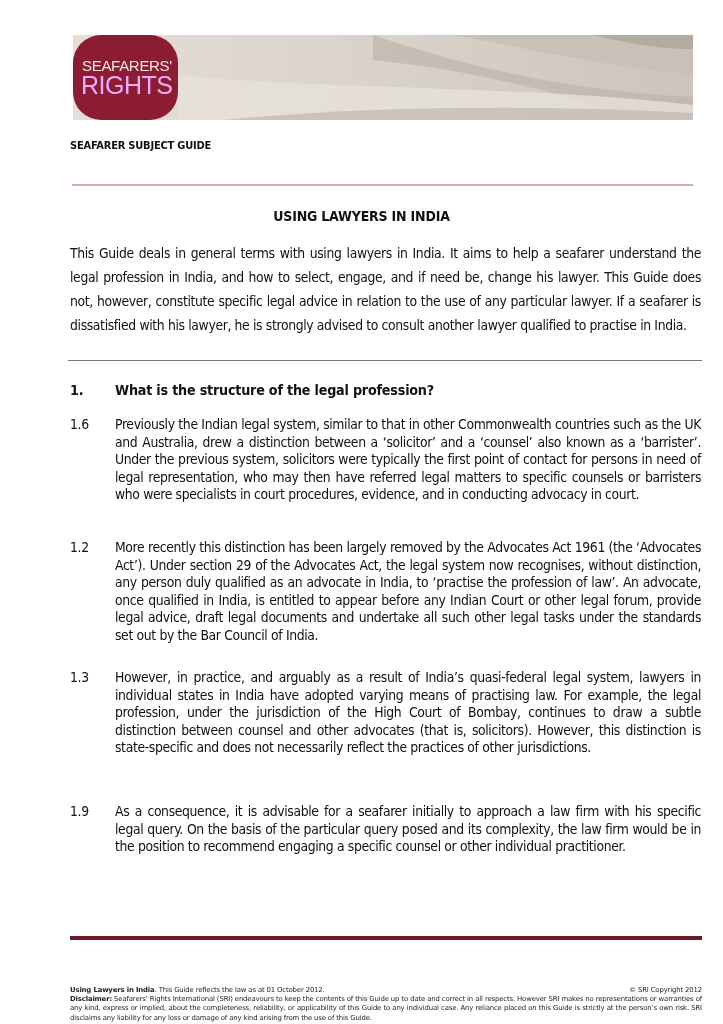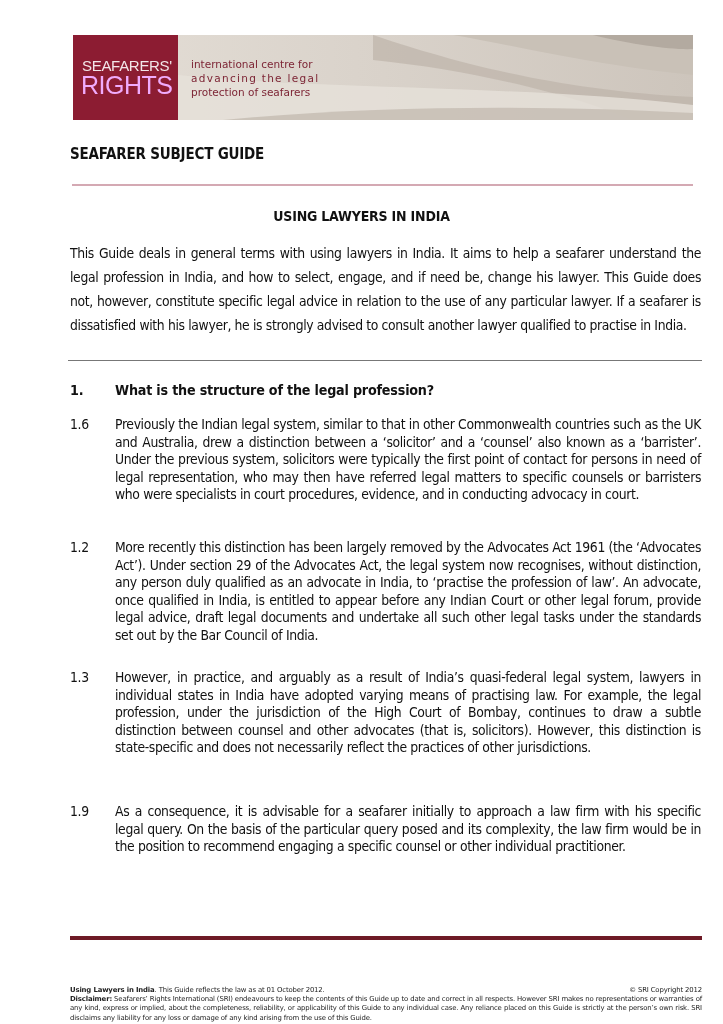--- a/index.html
+++ b/index.html
@@ -1,25 +1,25 @@
 <!DOCTYPE html>
 <html><head>
 <meta charset="utf-8">
 <style>
   html,body{margin:0;padding:0;background:#fff;}
   body{width:723px;height:1024px;position:relative;overflow:hidden;font-family:"DejaVu Sans Condensed","DejaVu Sans",sans-serif;color:#111;}
   .banner{position:absolute;left:73px;top:35px;width:620px;height:85px;overflow:hidden;background:linear-gradient(90deg,#e4ded6 0%,#d9d2ca 50%,#cdc5bc 100%);}
   .banner svg{position:absolute;left:0;top:0;}
-  .logo-block{position:absolute;left:0;top:0;width:105px;height:85px;background:#8c1c32;color:#fff;}
+  .logo-block{position:absolute;left:0;top:0;width:105px;height:85px;background:#8c1c32;color:#fff;border-radius:28px;}
   .logo-l1{position:absolute;left:9px;top:22px;font-family:"Liberation Sans",sans-serif;font-size:15px;letter-spacing:-0.3px;color:#f3e6e9;}
   .logo-l2{position:absolute;left:8px;top:36px;font-family:"Liberation Sans",sans-serif;font-size:25px;letter-spacing:-0.5px;color:#f0abfc;line-height:28px;}
   .tagline{position:absolute;left:118px;top:22px;font-family:"DejaVu Sans",sans-serif;font-size:10.5px;line-height:14px;color:#7d2535;}
   .tagline div{white-space:nowrap;}
   .tagline .spaced{letter-spacing:1.3px;}
-  .subject{position:absolute;left:70px;top:145px;font-weight:bold;font-size:15px;letter-spacing:-0.2px;}
+  .subject{position:absolute;left:70px;top:139px;font-weight:bold;font-size:11px;letter-spacing:-0.2px;}
   .rule-pink{position:absolute;left:72px;top:184px;width:621px;height:2px;background:#d4a9b3;}
   .doc-title{position:absolute;left:0;width:723px;top:208px;text-align:center;font-weight:bold;font-size:14px;letter-spacing:-0.2px;}
   .intro{position:absolute;left:70px;top:241px;width:631px;font-size:13.8px;line-height:24px;text-align:justify;letter-spacing:-0.35px;}
   .rule-grey{position:absolute;left:68px;top:360px;width:634px;height:1px;background:#777;}
   .sec-head{position:absolute;left:70px;top:382px;font-weight:bold;font-size:14.2px;letter-spacing:-0.2px;}
   .sec-head .num{position:absolute;left:0;}
   .sec-head .txt{position:absolute;left:45px;white-space:nowrap;}
   .para{position:absolute;left:70px;width:631px;font-size:13.8px;line-height:17.5px;letter-spacing:-0.35px;}
   .para .num{position:absolute;left:0;top:0;}
   .para .txt{margin-left:45px;text-align:justify;}
@@ -37,25 +37,20 @@
   <svg width="620" height="85" viewBox="0 0 620 85">
     <path d="M105 0 L620 0 L620 40 C520 30 440 10 380 0 Z" fill="#c9c1b7"></path>
     <path d="M300 0 C360 20 470 55 620 62 L620 85 L560 85 C500 60 400 35 300 25 Z" fill="#bdb4a9" opacity="0.7"></path>
     <path d="M105 40 C250 55 450 50 620 70 L620 85 L105 85 Z" fill="#e6e1da" opacity="0.8"></path>
     <path d="M150 85 C300 70 480 70 620 78 L620 85 Z" fill="#c4bcb1" opacity="0.8"></path>
     <path d="M520 0 C560 10 600 15 620 14 L620 0 Z" fill="#a9a095" opacity="0.7"></path>
   </svg>
   <div class="logo-block">
     <div class="logo-l1">SEAFARERS'</div>
     <div class="logo-l2">RIGHTS</div>
-  </div>
-  <div class="tagline">
-    <div>international centre for</div>
-    <div class="spaced">advancing the legal</div>
-    <div>protection of seafarers</div>
   </div>
 </div>
 
 <div class="subject">SEAFARER SUBJECT GUIDE</div>
 <div class="rule-pink"></div>
 
 <div class="doc-title">USING LAWYERS IN INDIA</div>
 
 <div class="intro">This Guide deals in general terms with using lawyers in India. It aims to help a seafarer understand the legal profession in India, and how to select, engage, and if need be, change his lawyer.  This Guide does not, however, constitute specific legal advice in relation to the use of any particular lawyer. If a seafarer is dissatisfied with his lawyer, he is strongly advised to consult another lawyer qualified to practise in India.</div>
 

